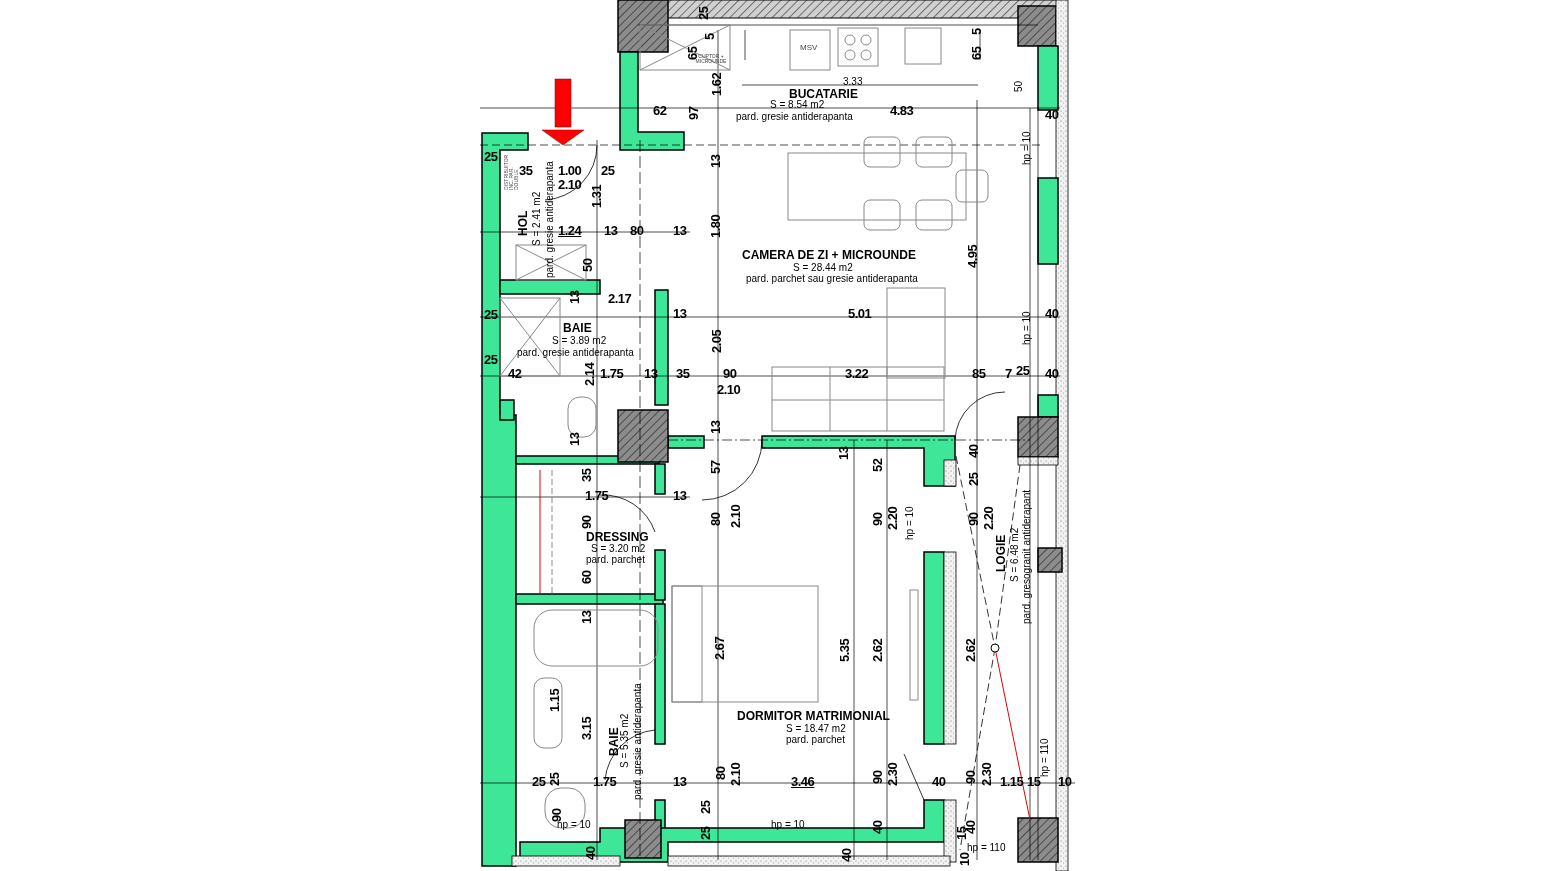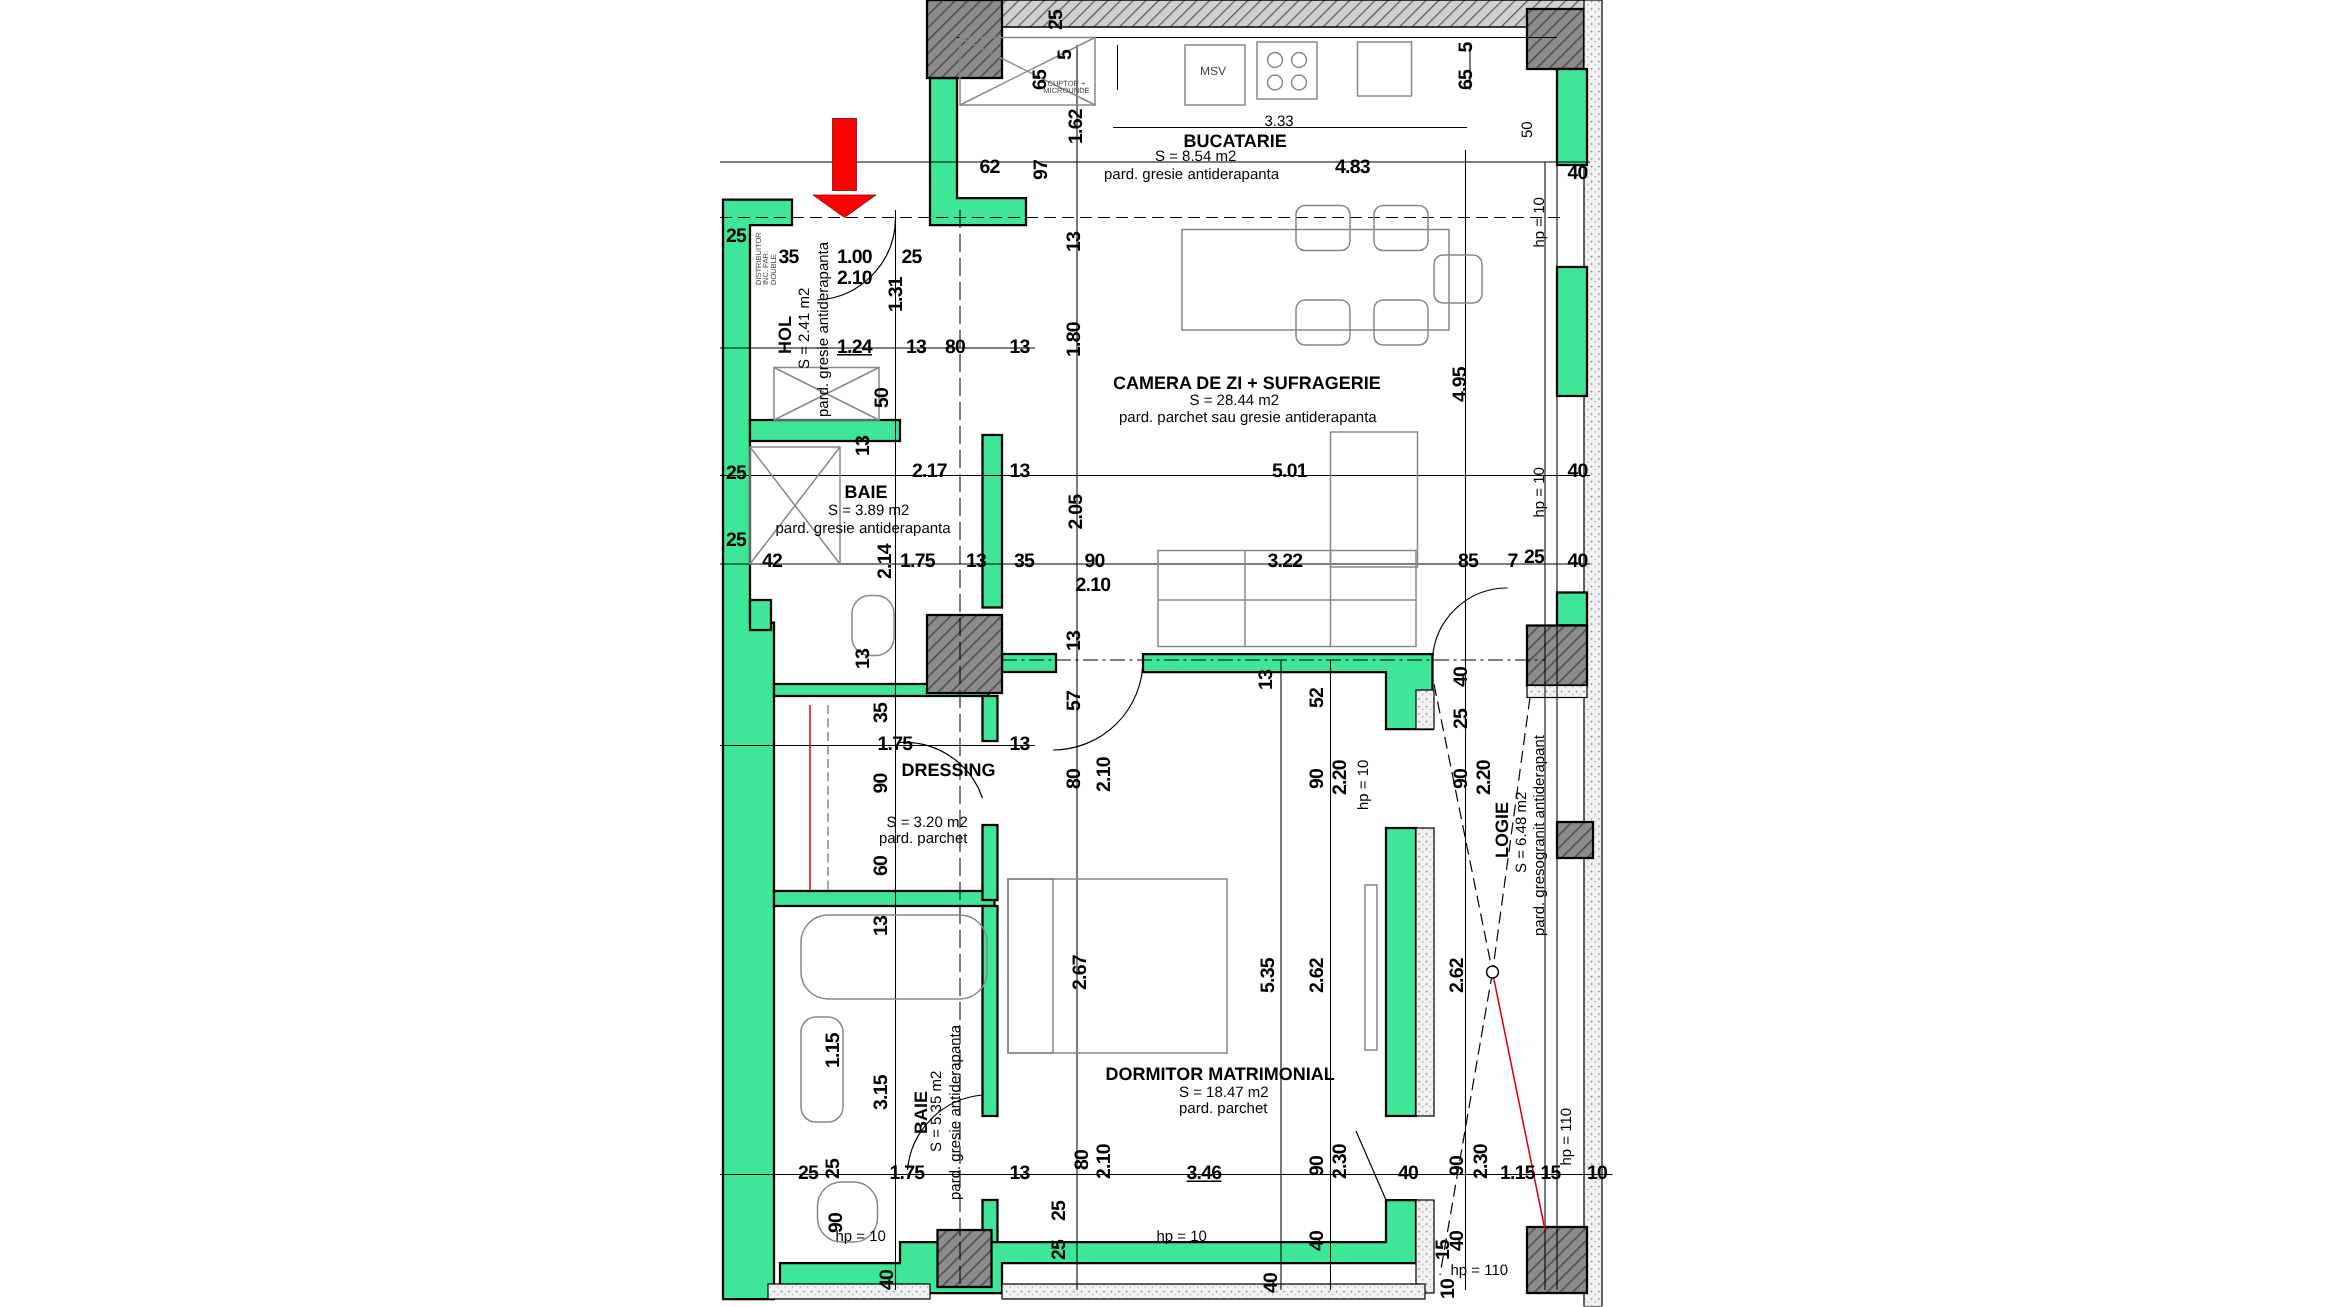--- a/index.html
+++ b/index.html
@@ -172,31 +172,31 @@
   <div class="lbl room-name" style="left:789px;top:88px;">BUCATARIE</div>
   <div class="lbl room-area" style="left:770px;top:100px;">S = 8.54 m2</div>
   <div class="lbl room-floor" style="left:736px;top:112px;">pard. gresie antiderapanta</div>
 </div>
 <div>
   <div class="lbl room-name rot" style="left:517px;top:236px;">HOL</div>
   <div class="lbl room-area rot" style="left:532px;top:246px;">S = 2.41 m2</div>
   <div class="lbl room-floor rot" style="left:545px;top:278px;">pard. gresie antiderapanta</div>
 </div>
 <div>
-  <div class="lbl room-name" style="left:742px;top:249px;">CAMERA DE ZI + SUFRAGERIE</div>
+  <div class="lbl room-name" style="left:742px;top:249px;">CAMERA DE ZI + MICROUNDE</div>
   <div class="lbl room-area" style="left:793px;top:263px;">S = 28.44 m2</div>
   <div class="lbl room-floor" style="left:746px;top:274px;">pard. parchet sau gresie antiderapanta</div>
 </div>
 <div>
   <div class="lbl room-name" style="left:563px;top:322px;">BAIE</div>
   <div class="lbl room-area" style="left:552px;top:336px;">S = 3.89 m2</div>
   <div class="lbl room-floor" style="left:517px;top:348px;">pard. gresie antiderapanta</div>
 </div>
 <div>
-  <div class="lbl room-name" style="left:586px;top:507px;margin-left:15px;">DRESSING</div>
+  <div class="lbl room-name" style="left:586px;top:531px;">DRESSING</div>
   <div class="lbl room-area" style="left:591px;top:544px;">S = 3.20 m2</div>
   <div class="lbl room-floor" style="left:586px;top:555px;">pard. parchet</div>
 </div>
 <div>
   <div class="lbl room-name" style="left:737px;top:710px;">DORMITOR  MATRIMONIAL</div>
   <div class="lbl room-area" style="left:786px;top:724px;">S = 18.47 m2</div>
   <div class="lbl room-floor" style="left:786px;top:735px;">pard. parchet</div>
 </div>
 <div>
   <div class="lbl room-name rot" style="left:608px;top:756px;">BAIE</div>
@@ -220,21 +220,21 @@
   <div class="lbl dim" style="left:519px;top:164px;">35</div>
   <div class="lbl dim" style="left:558px;top:164px;">1.00</div>
   <div class="lbl dim" style="left:558px;top:178px;">2.10</div>
   <div class="lbl dim" style="left:601px;top:164px;">25</div>
   <div class="lbl dim" style="left:484px;top:150px;">25</div>
   <div class="lbl dim" style="left:558px;top:224px;text-decoration:underline;">1.24</div>
   <div class="lbl dim" style="left:604px;top:224px;">13</div>
   <div class="lbl dim" style="left:630px;top:224px;">80</div>
   <div class="lbl dim" style="left:673px;top:224px;">13</div>
   <div class="lbl dim" style="left:484px;top:308px;">25</div>
-  <div class="lbl dim" style="left:608px;top:307px;">2.17</div>
+  <div class="lbl dim" style="left:608px;top:292px;">2.17</div>
   <div class="lbl dim" style="left:673px;top:307px;">13</div>
   <div class="lbl dim" style="left:848px;top:307px;">5.01</div>
   <div class="lbl dim" style="left:1045px;top:307px;">40</div>
   <div class="lbl dim" style="left:484px;top:353px;">25</div>
   <div class="lbl dim" style="left:508px;top:367px;">42</div>
   <div class="lbl dim" style="left:600px;top:367px;">1.75</div>
   <div class="lbl dim" style="left:644px;top:367px;">13</div>
   <div class="lbl dim" style="left:676px;top:367px;">35</div>
   <div class="lbl dim" style="left:723px;top:367px;">90</div>
   <div class="lbl dim" style="left:717px;top:383px;">2.10</div>

